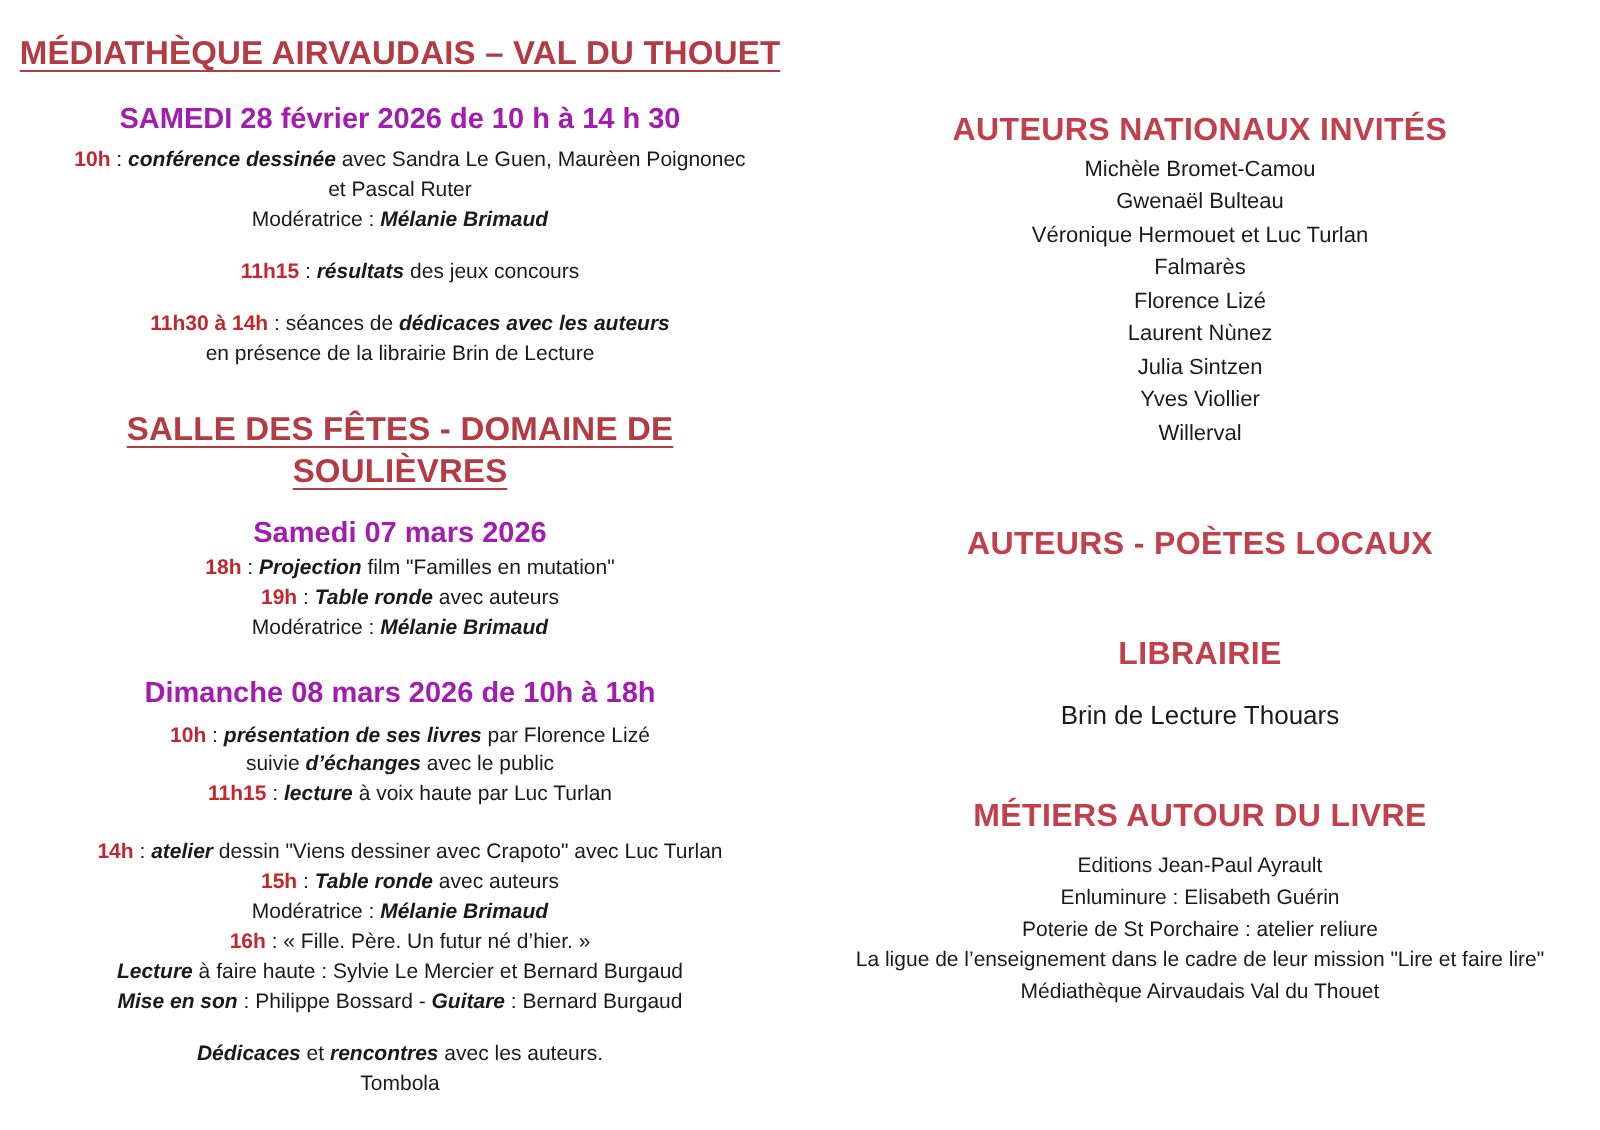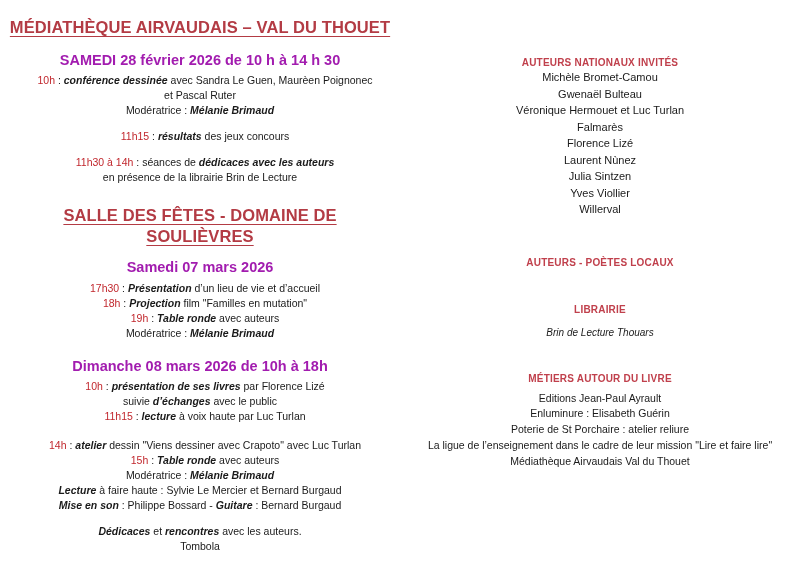--- a/index.html
+++ b/index.html
@@ -62,62 +62,62 @@
     line-height: 1.3;
     margin: 0;
   }
   .date-head-1 { margin-top: 13px; }
   .date-head-2 { margin-top: 12px; }
   .date-head-3 { margin-top: 16px; }
 
   .right-head {
     color: #c0404c;
     font-weight: bold;
-    font-size: 10px;
+    font-size: 16px;
     letter-spacing: 0.2px;
     line-height: 1.3;
     margin: 0;
   }
   .rh-1 { margin-top: 50px; }
   .rh-2 { margin-top: 38px; }
   .rh-3 { margin-top: 34px; }
   .rh-4 { margin-top: 32px; }
 
   
   .line {
     font-size: 10.5px;
     line-height: 1.42;
     margin: 0;
     color: #1a1a1a;
   }
   .gap-md { margin-top: 11px; }
   .gap-lg { margin-top: 14px; }
   .first-after-head { margin-top: 4px; }
 
-  .t { color: #c1272d; font-weight: normal; margin-left: 10px; }      
+  .t { color: #c1272d; font-weight: bold; margin-left: 10px; }      
   .i { font-style: italic; font-weight: bold; }   
   .b { font-weight: normal; }
 
   .name-line {
     font-size: 11px;
     line-height: 1.5;
     margin: 0;
     color: #1a1a1a;
   }
   .names-block { margin-top: 0; }
 
   .trade-line {
     font-size: 10.5px;
     line-height: 1.5;
     margin: 0;
     color: #1a1a1a;
   }
   .trades-block { margin-top: 6px; }
 
-  .librairie-sub { margin-top: 9px; font-size: 10px; font-style: italic; }
+  .librairie-sub { margin-top: 9px; font-size: 13px; }
 </style>
 </head>
 <body>
 
 <div class="poster">
 
   <div class="col col-left">
 
     <div class="venue-title venue-title-1">MÉDIATHÈQUE AIRVAUDAIS – VAL DU THOUET</div>
 
@@ -142,23 +142,20 @@
       <p class="line">
         <span>en présence de la librairie Brin de Lecture</span>
       </p>
     </div>
 
     <div class="venue-title venue-title-2">SALLE DES FÊTES - DOMAINE DE SOULIÈVRES</div>
 
     <div class="date-head date-head-2">Samedi 07 mars 2026</div>
 
     <div>
-      <p class="line first-after-head">
-        <span class="t">17h30</span><span> : </span><span class="i">Présentation</span><span> d’un </span><span class="b">lieu de vie et d’accueil</span>
-      </p>
       <p class="line">
         <span class="t">18h</span><span> : </span><span class="i">Projection</span><span> film "Familles en mutation"</span>
       </p>
       <p class="line">
         <span class="t">19h</span><span> : </span><span class="i">Table ronde</span><span> avec auteurs</span>
       </p>
       <p class="line">
         <span class="b">Modératrice : </span><span class="i">Mélanie Brimaud</span>
       </p>
     </div>
@@ -177,20 +174,23 @@
       </p>
 
       <p class="line gap-lg">
         <span class="t">14h</span><span> : </span><span class="i">atelier</span><span> dessin "Viens dessiner avec Crapoto" avec </span><span class="b">Luc Turlan</span>
       </p>
       <p class="line">
         <span class="t">15h</span><span> : </span><span class="i">Table ronde</span><span> avec auteurs</span>
       </p>
       <p class="line">
         <span class="b">Modératrice : </span><span class="i">Mélanie Brimaud</span>
+      </p>
+      <p class="line">
+        <span class="t">16h</span><span> : </span><span>« Fille. Père. Un futur né d’hier. »</span>
       </p>
       <p class="line">
         <span class="i">Lecture</span><span class="b"> à faire haute</span><span> : Sylvie Le Mercier et  Bernard Burgaud</span>
       </p>
       <p class="line">
         <span class="i">Mise en son</span><span> :  Philippe Bossard - </span><span class="i">Guitare</span><span> : Bernard Burgaud</span>
       </p>
       <p class="line gap-md">
         <span class="i">Dédicaces</span><span> et </span><span class="i">rencontres</span><span> avec les auteurs.</span>
       </p>

